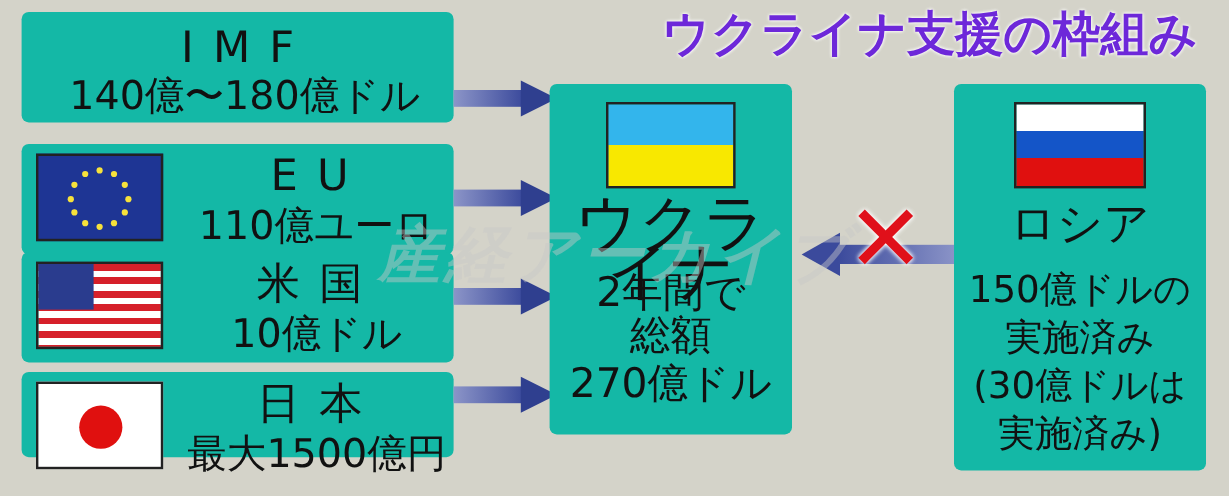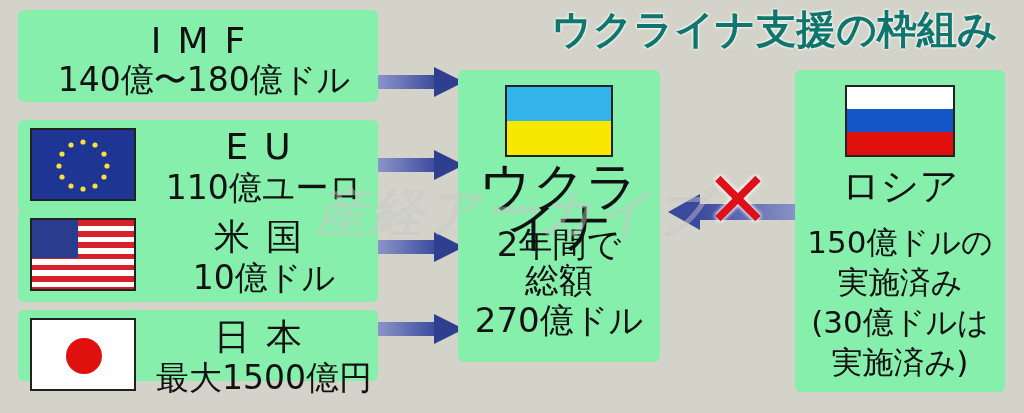--- a/index.html
+++ b/index.html
@@ -5,35 +5,35 @@
   html, body { margin: 0; padding: 0; }
   body {
     width: 1024px; height: 413px; overflow: hidden;
     background: #d6d5cc;
     font-family: "DejaVu Sans", "Liberation Sans", sans-serif;
     color: #111;
     position: relative;
   }
   .canvas { position: absolute; inset: 0; background: #d4d3c9; }
   .box {
-    position: absolute; background: #86efac; border-radius: 6px;
+    position: absolute; background: #14b8a6; border-radius: 6px;
     box-sizing: border-box;
   }
   
   .donor { left: 18px; width: 360px; }
   .donor .flag { position: absolute; left: 12px; top: 8px; width: 106px; height: 73px; box-sizing: border-box; border: 2px solid #222; }
   .donor .name { position: absolute; left: 120px; right: 0; text-align: center; font-size: 36px; line-height: 38px; letter-spacing: 16px; padding-left: 16px; }
   .donor .amount { position: absolute; left: 120px; right: 0; text-align: center; font-size: 33px; line-height: 36px; padding-left: 12px; }
   .donor.noflag .name { left: 0; }
   .donor.noflag .amount { left: 0; }
 
   .title {
     position: absolute; right: 26px; top: 4px;
     font-size: 40px; font-weight: bold; line-height: 50px;
-    color: #0f766e; text-shadow: 0 0 3px #fff, 0 0 3px #fff;
+    color: #6d28d9; text-shadow: 0 0 3px #fff, 0 0 3px #fff;
   }
 
   .arrow { position: absolute; height: 30px; }
   .arrow .shaft { position: absolute; left: 0; top: 8px; height: 14px; width: 58px; background: linear-gradient(to right, #8c95c8, #3b4a9c); }
   .arrow .head { position: absolute; left: 56px; top: 0; width: 0; height: 0; border-top: 15px solid transparent; border-bottom: 15px solid transparent; border-left: 30px solid #2f3f8f; }
 
   .center-text { text-align: center; font-size: 34px; line-height: 40px; }
 
   .flag-ua { background: linear-gradient(to bottom, #33b5ec 0 50%, #f8e800 50% 100%); }
   .flag-ru { background: linear-gradient(to bottom, #ffffff 0 33%, #1455c8 33% 66%, #e0100f 66% 100%); }

